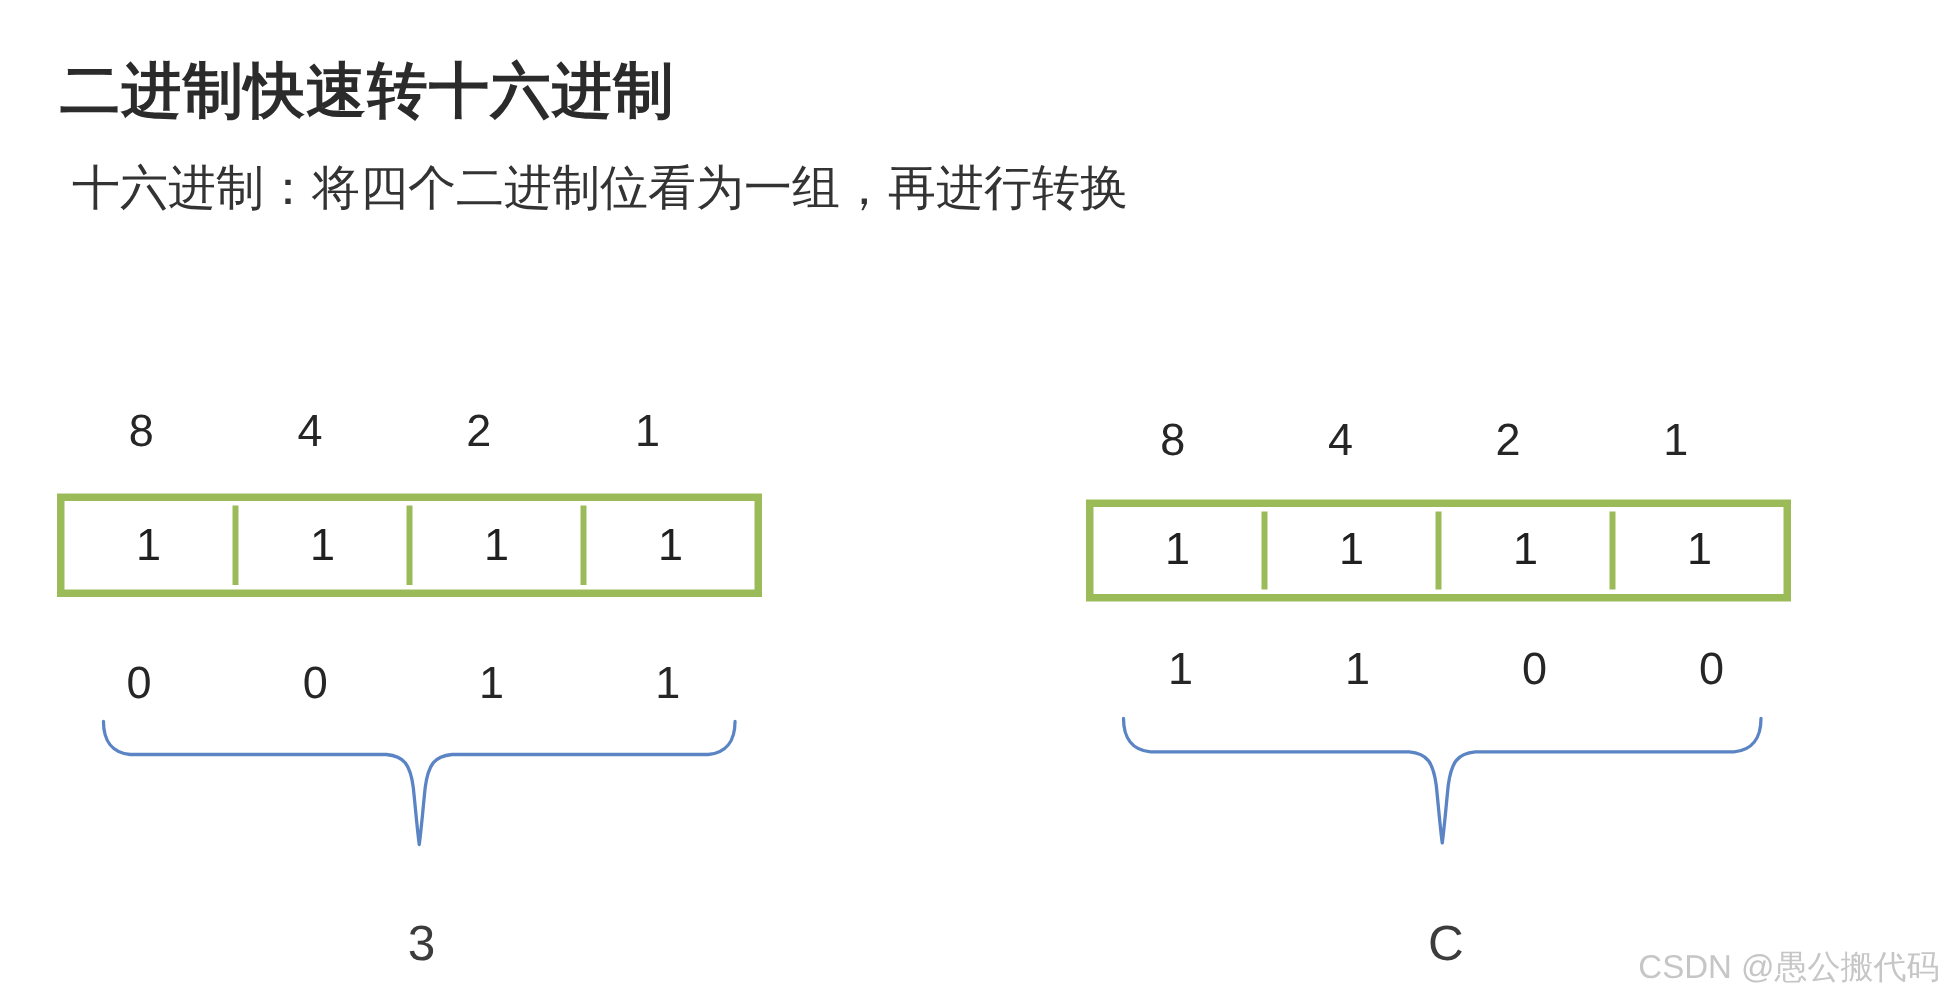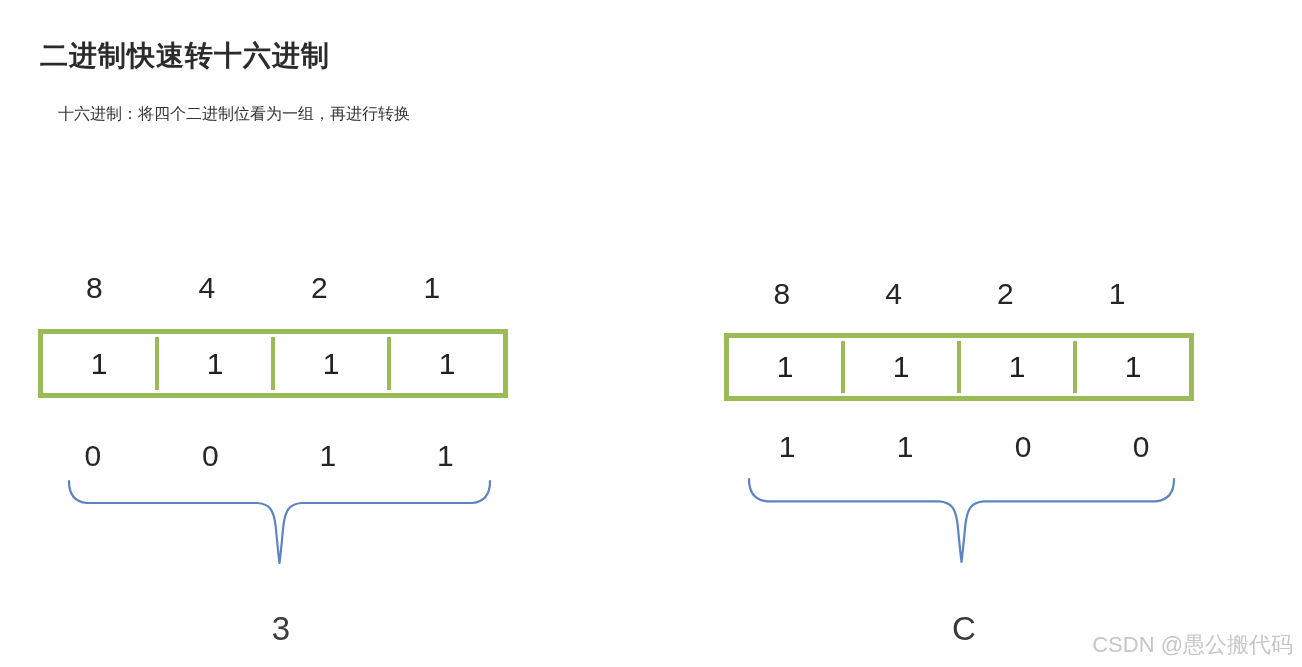--- a/index.html
+++ b/index.html
@@ -11,31 +11,31 @@
   .page {
     position: relative;
     width: 1302px;
     height: 667px;
     background: #ffffff;
     overflow: hidden;
   }
   .title {
     position: absolute;
     left: 40px;
-    top: 18px;
-    font-size: 28px;
+    top: 6px;
+    font-size: 40px;
     font-weight: 700;
     letter-spacing: 1px;
     color: var(--c-heading, #2b2b2b);
     white-space: nowrap;
   }
   .para {
     position: absolute;
-    left: 58px;
-    font-size: 16px;
+    left: 48px;
+    font-size: 32px;
     color: var(--c-body-text, #333333);
     white-space: nowrap;
   }
   .para.p1 { top: 104px; }
   .para.p2 { top: 149px; }
   .para.p3 { top: 207px; }
 
   .weights, .bits {
     position: absolute;
     display: flex;

